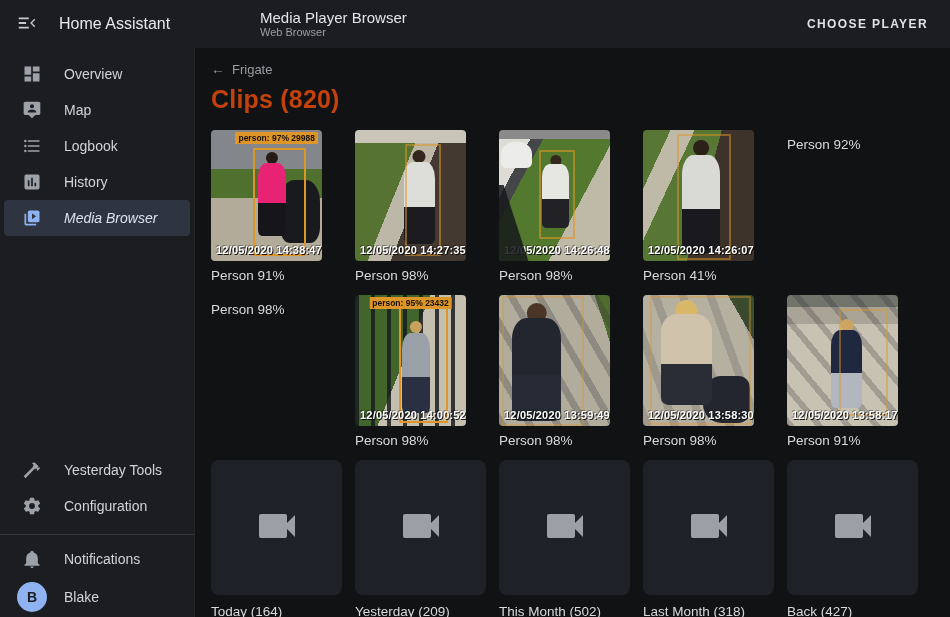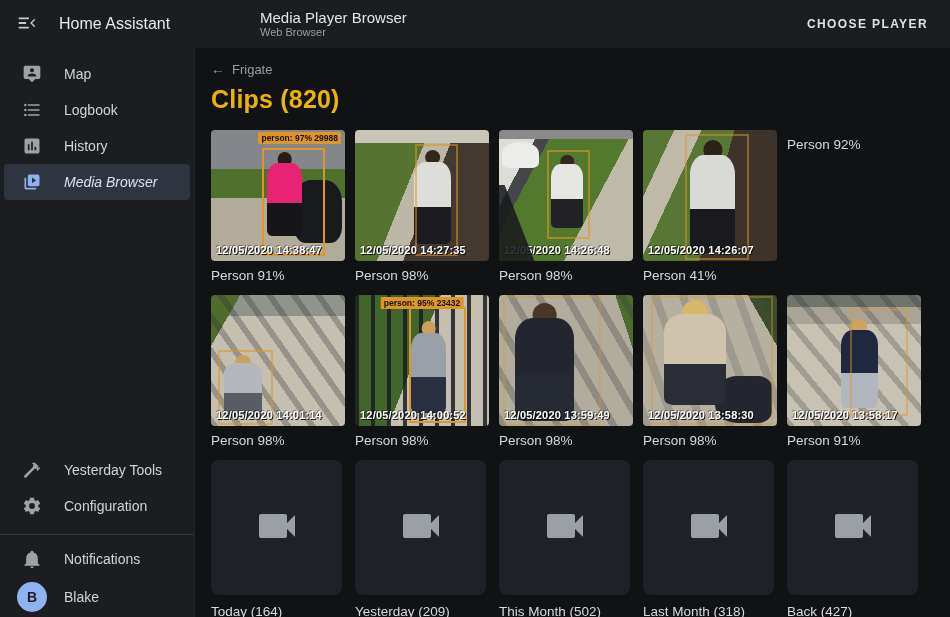--- a/index.html
+++ b/index.html
@@ -32,27 +32,27 @@
   .sb-spacer{flex:1;}
   .sb-divider{border-top:1px solid #33363a;margin:10px 0 6px;}
   .user-item{height:40px;}
   .avatar{width:30px;height:30px;border-radius:50%;background:var(--accent-blue,#8fb2f0);color:#1b1c1e;font-weight:700;font-size:14px;display:flex;align-items:center;justify-content:center;margin-left:-5px;flex:0 0 30px;}
   .user-item .nav-label{margin-left:17px;}
 
   
   .content{flex:1;min-width:0;padding:0 0 0 16px;box-sizing:border-box;overflow:hidden;}
   .breadcrumb{margin-top:13px;color:#9a9da1;font-size:13px;display:flex;align-items:center;gap:7px;cursor:pointer;width:max-content;}
   .breadcrumb .arrow{font-size:14px;}
-  h1.page-heading{margin:8px 0 0;color:#eab308;font-size:25px;font-weight:700;letter-spacing:.2px;}
+  h1.page-heading{margin:8px 0 0;color:#c2410c;font-size:25px;font-weight:700;letter-spacing:.2px;}
   .grid{margin-top:16px;display:grid;grid-template-columns:repeat(5,131px);column-gap:13px;row-gap:12px;}
   .grid.folders{margin-top:12px;}
 
   
   .clip{cursor:pointer;}
-  .photo{position:relative;width:134px;height:131px;border-radius:4px;overflow:hidden;background:#333;}
+  .photo{position:relative;width:111px;height:131px;border-radius:4px;overflow:hidden;background:#333;}
   .caption{margin-top:7px;color:#d9dadc;font-size:13.5px;}
   .timestamp{position:absolute;left:5px;bottom:5px;color:#fff;font-size:11px;font-weight:700;letter-spacing:.2px;text-shadow:1px 1px 0 rgba(0,0,0,.85),-1px -1px 0 rgba(0,0,0,.35);white-space:nowrap;}
   .bbox{position:absolute;border:2px solid var(--bbox-orange,#dd9627);border-radius:1px;}
   .bbox-label{position:absolute;top:2px;left:50%;transform:translateX(-50%);background:var(--bbox-orange,#dd9627);color:#141009;font-size:8.5px;font-weight:700;padding:0 3px;line-height:12px;white-space:nowrap;border-radius:1px;}
   .figure{position:absolute;left:var(--fx);top:var(--fy);width:var(--fw);height:var(--fh);}
   .figure::before{content:"";position:absolute;top:0;left:50%;transform:translateX(-50%);width:42%;aspect-ratio:1/1;border-radius:50%;background:var(--head);}
   .figure::after{content:"";position:absolute;top:13%;left:0;width:100%;height:87%;background:linear-gradient(180deg,var(--body) 0 55%,var(--pants) 55% 100%);border-radius:30% 30% 14% 14%/20% 20% 8% 8%;}
 
   
   .scene-0 .photo{background:linear-gradient(180deg,#83878c 0 30%,#50702d 30% 52%,#b3ab9a 52% 100%);}
@@ -129,20 +129,28 @@
     </div>
     <button class="choose-player">CHOOSE PLAYER</button>
   </div>
 
   <div class="body-row">
 
     <nav class="sidebar">
       <div class="nav-item">
         <span class="nav-icon">
             <svg viewBox="0 0 24 24">
+              <path d="M13,3V9H21V3M13,21H21V11H13M3,21H11V15H3M3,13H11V3H3"></path>
+            </svg>
+          </span>
+        <span class="nav-label">Overview</span>
+      </div>
+      <div class="nav-item">
+        <span class="nav-icon">
+            <svg viewBox="0 0 24 24">
               <path fill-rule="evenodd" d="M20,2H4A2,2 0 0,0 2,4V16A2,2 0 0,0 4,18H8L12,22L16,18H20A2,2 0 0,0 22,16V4A2,2 0 0,0 20,2M12,5A2.5,2.5 0 0,1 14.5,7.5A2.5,2.5 0 0,1 12,10A2.5,2.5 0 0,1 9.5,7.5A2.5,2.5 0 0,1 12,5M17,15H7V13.88C7,12.21 10.33,11.38 12,11.38C13.67,11.38 17,12.21 17,13.88V15Z"></path>
             </svg>
           </span>
         <span class="nav-label">Map</span>
       </div>
       <div class="nav-item">
         <span class="nav-icon">
             <svg viewBox="0 0 24 24">
               <path d="M7,5H21V7H7V5M7,13V11H21V13H7M4,4.5A1.5,1.5 0 0,1 5.5,6A1.5,1.5 0 0,1 4,7.5A1.5,1.5 0 0,1 2.5,6A1.5,1.5 0 0,1 4,4.5M4,10.5A1.5,1.5 0 0,1 5.5,12A1.5,1.5 0 0,1 4,13.5A1.5,1.5 0 0,1 2.5,12A1.5,1.5 0 0,1 4,10.5M7,19V17H21V19H7M4,16.5A1.5,1.5 0 0,1 5.5,18A1.5,1.5 0 0,1 4,19.5A1.5,1.5 0 0,1 2.5,18A1.5,1.5 0 0,1 4,16.5Z"></path>
             </svg>
@@ -242,26 +250,20 @@
       <div class="bbox"></div>
 
       <div class="timestamp">12/05/2020 14:26:07</div>
     </div>
     <div class="caption">Person 41%</div>
   </div>
           <div class="clip scene-4">
     <div class="caption">Person 92%</div>
   </div>
           <div class="clip scene-5">
-    <div class="photo">
-      <div class="figure"></div>
-      <div class="bbox"></div>
-
-      <div class="timestamp">12/05/2020 14:01:14</div>
-    </div>
     <div class="caption">Person 98%</div>
   </div>
           <div class="clip scene-6">
     <div class="photo">
       <div class="figure"></div>
       <div class="bbox"></div>
       <div class="bbox-label">person: 95% 23432</div>
       <div class="timestamp">12/05/2020 14:00:52</div>
     </div>
     <div class="caption">Person 98%</div>

